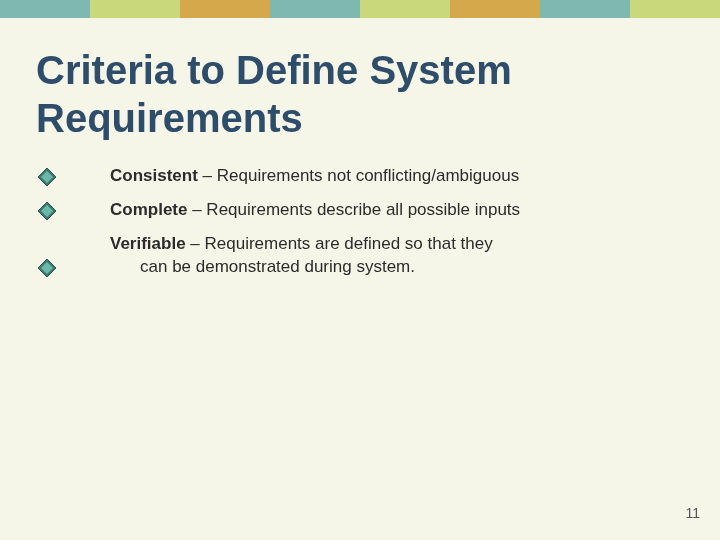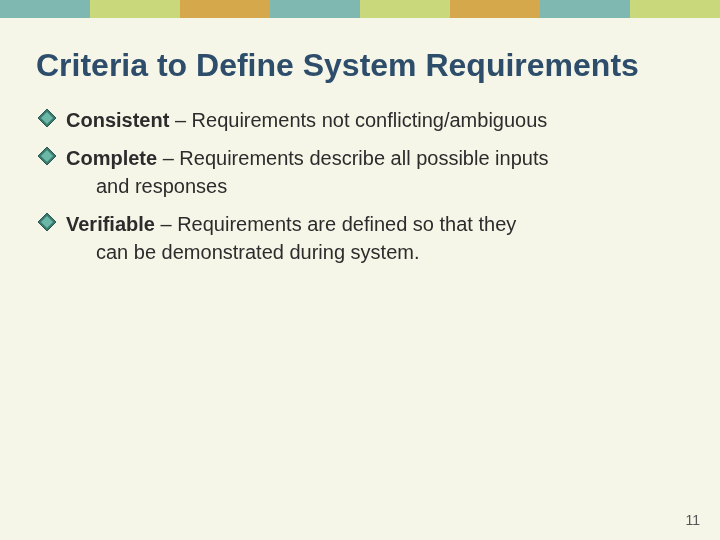--- a/index.html
+++ b/index.html
@@ -22,39 +22,40 @@
     .top-bar-segment {
       flex: 1;
       height: 100%;
     }
 
     .main-content {
       padding: 28px 36px 20px 36px;
     }
 
     .slide-title {
-      font-size: 32px;
+      font-size: 40px;
       font-weight: bold;
       color: #2d4d6b;
       margin-bottom: 22px;
       line-height: 1.2;
     }
 
     .bullet-list {
       list-style: none;
       padding: 0;
     }
 
     .bullet-item {
       display: flex;
-      align-items: flex-start;
+      align-items: flex-end;
       margin-bottom: 10px;
-      font-size: 20px;
+      font-size: 17px;
       color: #2c2c2c;
       line-height: 1.4;
+      gap: 44px;
     }
 
     .bullet-item .bullet-icon {
       width: 22px;
       height: 22px;
       min-width: 22px;
       margin-right: 8px;
       margin-top: 1px;
     }
 
@@ -71,21 +72,21 @@
       color: #2c2c2c;
     }
 
     .sub-indent {
       padding-left: 30px;
       display: block;
     }
 
     .slide-number {
       position: absolute;
-      bottom: 12px;
+      bottom: 19px;
       right: 20px;
       font-size: 14px;
       color: #555;
     }
   </style>
 </head>
 <body>
 
 <div class="top-bar">
 <div class="top-bar-segment" style="background: rgb(127, 184, 176);"></div>
@@ -107,21 +108,21 @@
       <polygon points="11,2 20,11 11,20 2,11" fill="#3a7a6e" stroke="#2a5a52" stroke-width="1"></polygon>
       <polygon points="11,5 17,11 11,17 5,11" fill="#6ab8a8"></polygon>
     </svg></span>
         <span class="bullet-text"><strong>Consistent</strong> – Requirements not conflicting/ambiguous</span>
       </li>
       <li class="bullet-item">
         <span class="bullet-icon"><svg viewBox="0 0 22 22" xmlns="http://www.w3.org/2000/svg">
       <polygon points="11,2 20,11 11,20 2,11" fill="#3a7a6e" stroke="#2a5a52" stroke-width="1"></polygon>
       <polygon points="11,5 17,11 11,17 5,11" fill="#6ab8a8"></polygon>
     </svg></span>
-        <span class="bullet-text"><strong>Complete</strong> – Requirements describe all possible inputs<span class="sub-indent">and responses</span></span>
+        <span class="bullet-text"><strong>Complete</strong> – Requirements describe all possible inputs</span>
       </li>
       <li class="bullet-item">
         <span class="bullet-icon"><svg viewBox="0 0 22 22" xmlns="http://www.w3.org/2000/svg">
       <polygon points="11,2 20,11 11,20 2,11" fill="#3a7a6e" stroke="#2a5a52" stroke-width="1"></polygon>
       <polygon points="11,5 17,11 11,17 5,11" fill="#6ab8a8"></polygon>
     </svg></span>
         <span class="bullet-text"><strong>Verifiable</strong> – Requirements are defined so that they<span class="sub-indent">can be demonstrated during system.</span></span>
       </li>
     </ul>
 </div>

